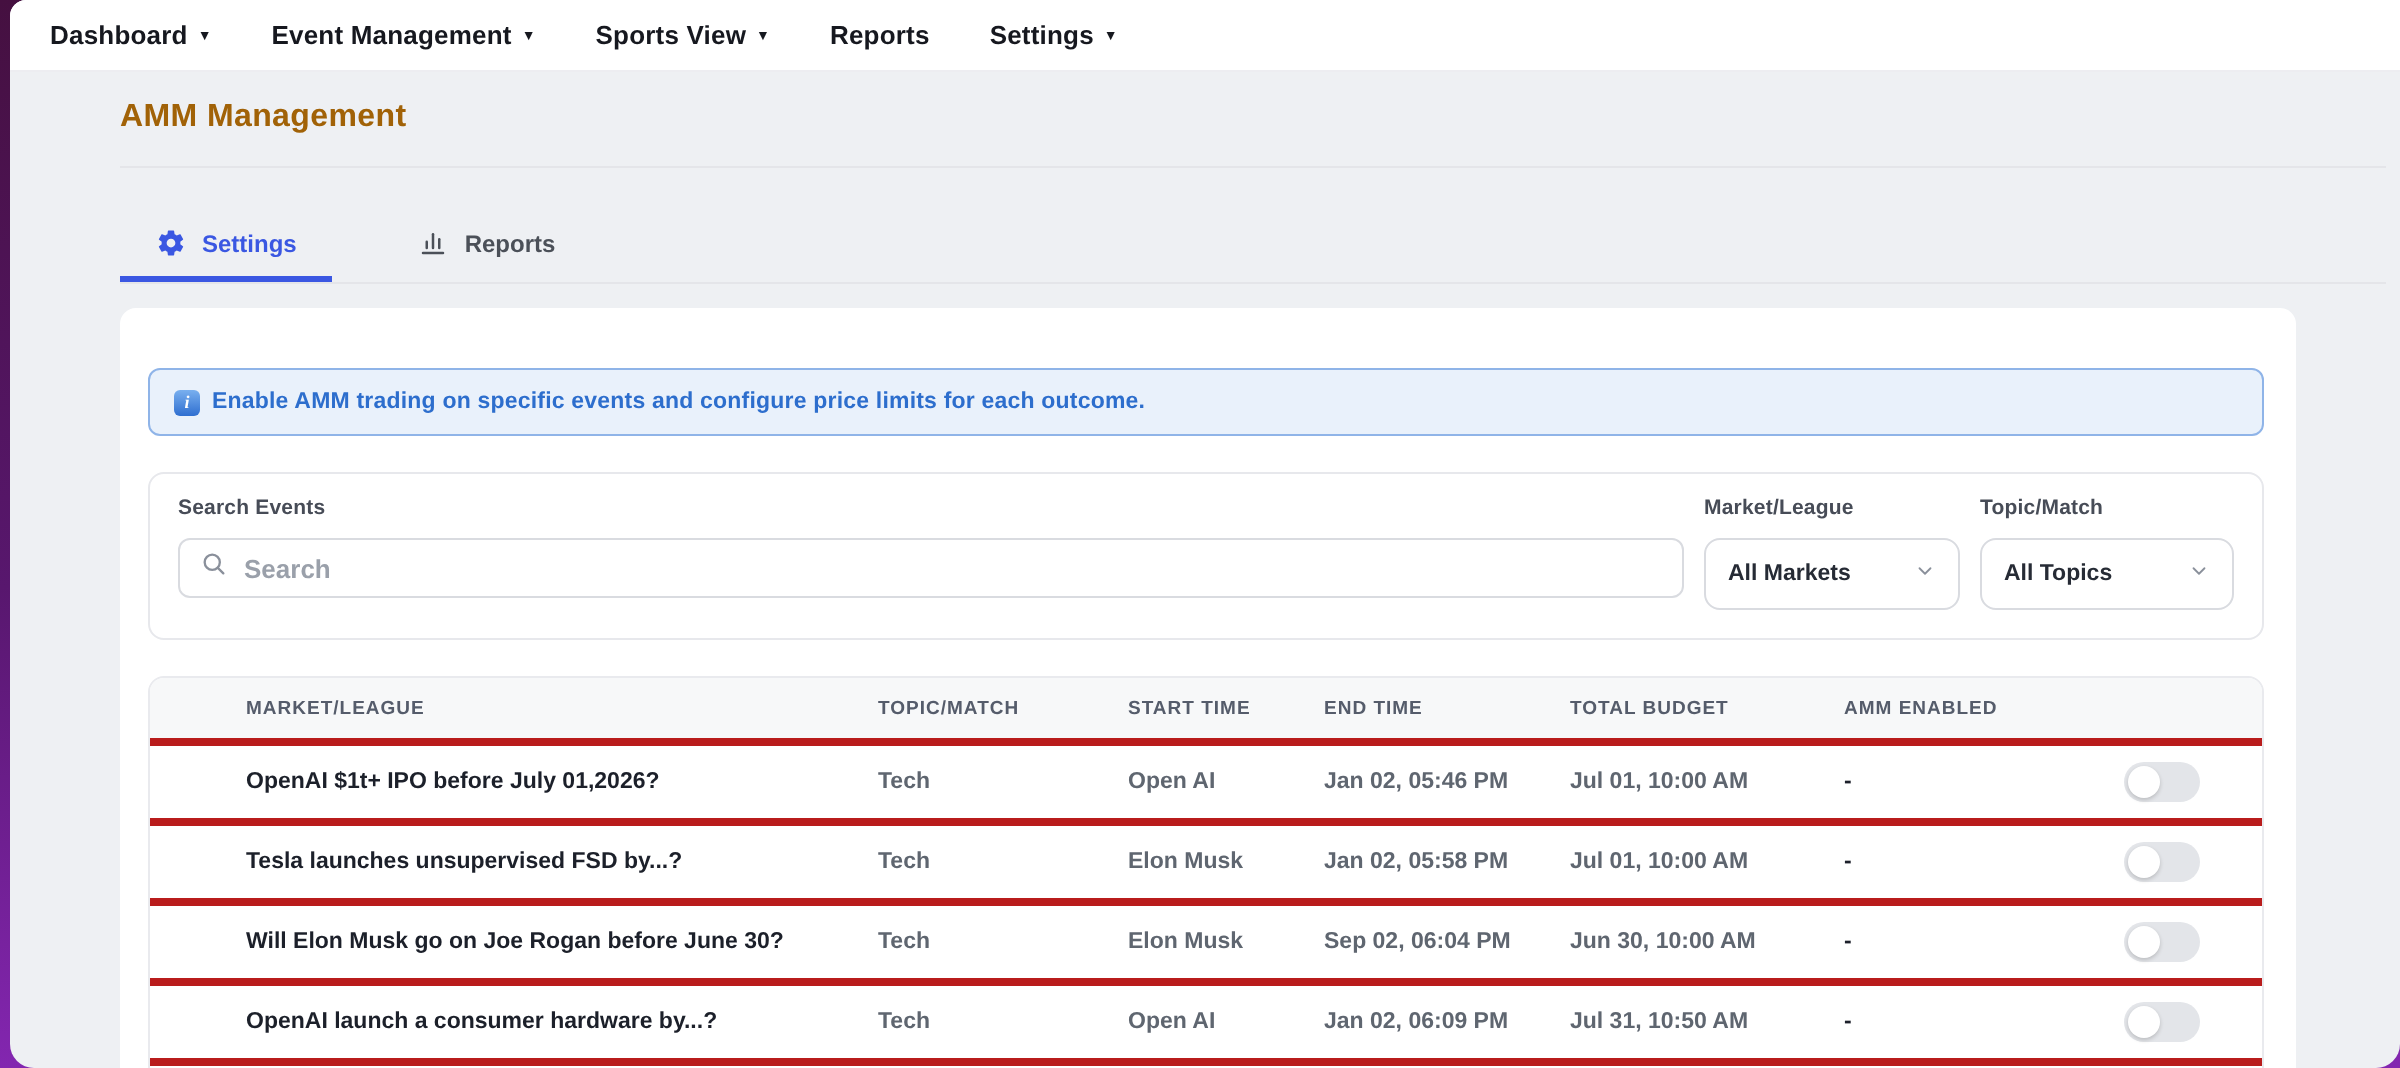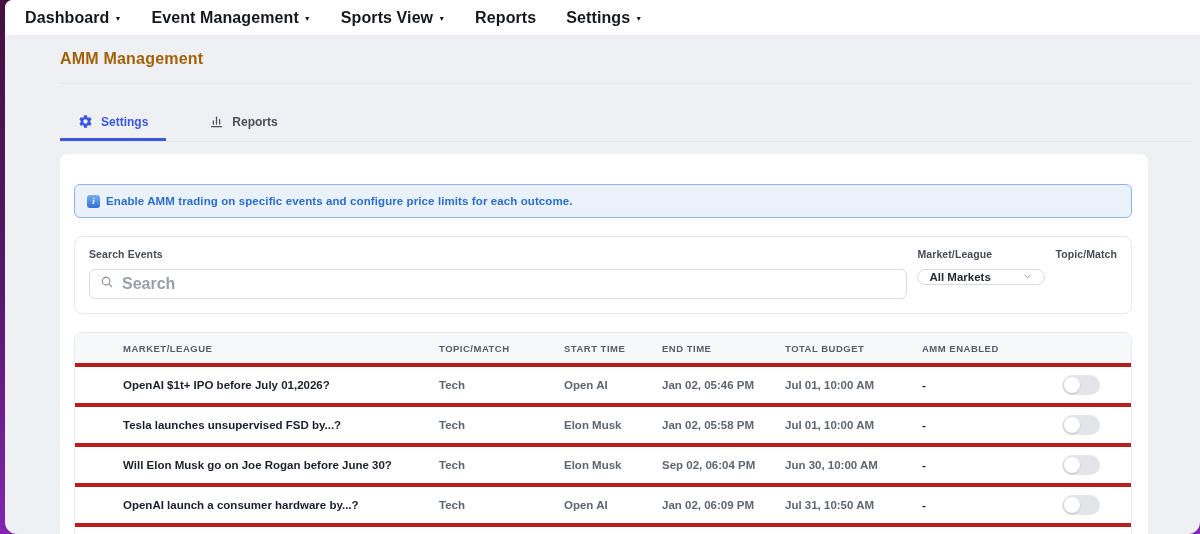--- a/index.html
+++ b/index.html
@@ -5,21 +5,21 @@
   * { margin:0; padding:0; box-sizing:border-box; }
   html,body { width:1200px; height:534px; overflow:hidden; }
   body { font-family:"Liberation Sans", sans-serif; background:linear-gradient(180deg,#451040 0%,#58176e 55%,#8326b0 100%); position:relative; }
 
   .page { position:absolute; left:5px; top:0; right:0; bottom:0; background:#eef0f3;
           border-top-left-radius:8px; border-bottom-left-radius:12px; border-bottom-right-radius:12px; overflow:hidden; }
 
   
   .topnav { height:36px; background:#ffffff; display:flex; align-items:center; gap:30px; padding-left:20px; border-bottom:1px solid #ededf1; }
   .nav-item { display:flex; align-items:center; gap:5px; cursor:pointer; }
-  .nav-label { font-size:16px; font-weight:700; color:#16181f; letter-spacing:.1px; }
+  .nav-label { font-size:13px; font-weight:700; color:#16181f; letter-spacing:.1px; }
   .caret { font-size:7px; color:#16181f; line-height:1; transform:translateY(1px); }
 
   .content { padding:0 7px 0 55px; }
   .page-title { margin-top:14px; font-size:16px; font-weight:700; color:#a16207; letter-spacing:.2px; }
   .title-divider { margin-top:15px; height:1px; background:#e4e5e9; }
 
   
   .tabbar { margin-top:24px; display:flex; border-bottom:1px solid #e4e5e9; }
   .tab { display:flex; align-items:center; gap:8px; padding:6px 18px 12px 18px; cursor:pointer; }
   .tab + .tab { margin-left:25px; }
@@ -34,23 +34,23 @@
   .banner { height:34px; background:#e9f1fb; border:1px solid #8fb4e8; border-radius:6px; display:flex; align-items:center; padding:0 12px; gap:6px; }
   .info-badge { width:13px; height:13px; border-radius:3px; background:linear-gradient(180deg,#79b0ef,#2f6fd0); color:#fff; font-size:9px; font-weight:700; font-family:"Liberation Serif",serif; font-style:italic; display:flex; align-items:center; justify-content:center; flex:0 0 13px; }
   .banner-text { font-size:11.5px; font-weight:700; color:#2d6ecd; letter-spacing:.1px; }
 
   
   .filter-card { margin-top:18px; border:1px solid #e7e8ec; border-radius:8px; padding:11px 14px 14px 14px; display:flex; gap:10px; align-items:flex-start; }
   .field { display:flex; flex-direction:column; }
   .field-label { font-size:10.5px; font-weight:700; color:#474c57; margin-bottom:9px; letter-spacing:.1px; }
   .search-field { flex:1; }
   .search-box { height:30px; border:1px solid #d9dbe0; border-radius:6px; display:flex; align-items:center; padding:0 10px; gap:8px; background:#fff; }
-  .search-box input { border:none; outline:none; flex:1; font-size:16px; font-family:"Liberation Sans",sans-serif; color:#c2410c; background:transparent; }
+  .search-box input { border:none; outline:none; flex:1; font-size:13px; font-family:"Liberation Sans",sans-serif; color:#c2410c; background:transparent; }
   .search-box input::placeholder { color:#9aa0aa; font-weight:600; }
-  .select { width:128px; height:16px; border:1px solid #d9dbe0; border-radius:8px; background:#fff; display:flex; align-items:center; justify-content:space-between; padding:0 11px; cursor:pointer; }
+  .select { width:128px; height:36px; border:1px solid #d9dbe0; border-radius:8px; background:#fff; display:flex; align-items:center; justify-content:space-between; padding:0 11px; cursor:pointer; }
   .select-value { font-size:11.5px; font-weight:700; color:#262b35; }
 
   
   .table { margin-top:18px; border:1px solid #e9eaee; border-radius:8px 8px 0 0; overflow:hidden; }
   .thead, .trow { display:grid; grid-template-columns:364px 125px 98px 123px 137px 126px 1fr; align-items:center; }
   .thead { height:30px; background:#f7f8f9; }
   .th { font-size:9.5px; font-weight:700; letter-spacing:.5px; color:#555c6b; }
   .th:first-child, .td:first-child { padding-left:48px; }
   .trow { height:40px; background:#fff; border-top:4px solid #b91c1c; }
   .td { font-size:11.5px; color:#5f6670; font-weight:600; }
@@ -150,20 +150,28 @@
             <span class="select-value">All Markets</span>
             <span>
               <svg width="11" height="11" viewBox="0 0 24 24">
                   <polyline class="stroke" stroke="#8a909b" points="6,9 12,15 18,9"></polyline>
                 </svg>
             </span>
           </div>
         </div>
         <div class="field">
           <span class="field-label">Topic/Match</span>
+          <div class="select" style="width:127px">
+            <span class="select-value">All Topics</span>
+            <span>
+              <svg width="11" height="11" viewBox="0 0 24 24">
+                  <polyline class="stroke" stroke="#8a909b" points="6,9 12,15 18,9"></polyline>
+                </svg>
+            </span>
+          </div>
         </div>
       </div>
 
       <div class="table">
         <div class="thead">
           <span class="th">MARKET/LEAGUE</span>
           <span class="th">TOPIC/MATCH</span>
           <span class="th">START TIME</span>
           <span class="th">END TIME</span>
           <span class="th">TOTAL BUDGET</span>

